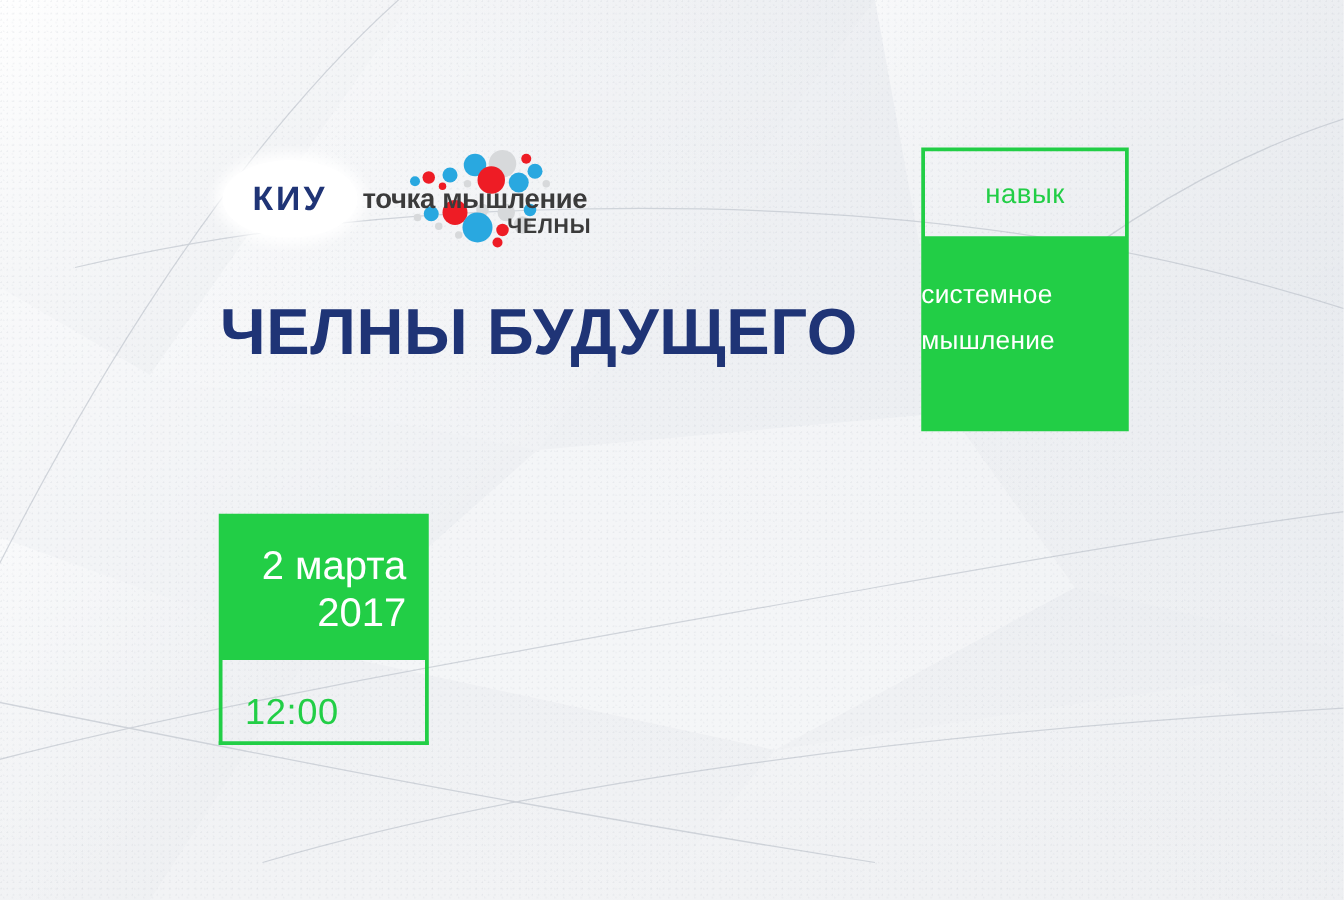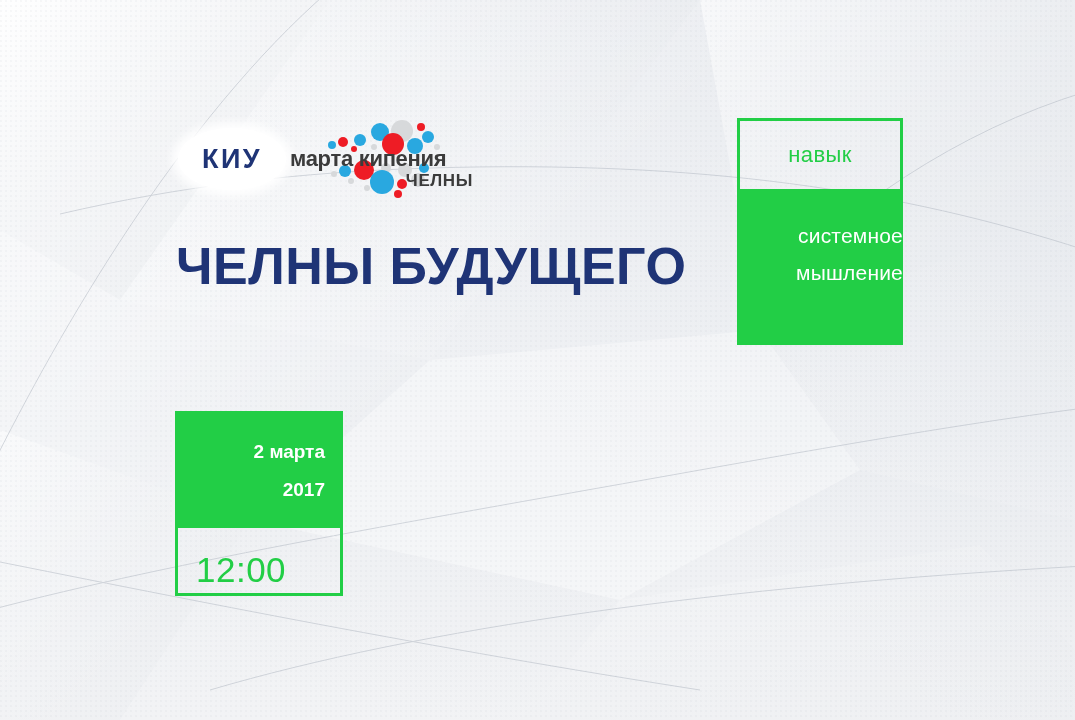--- a/index.html
+++ b/index.html
@@ -48,21 +48,21 @@
   .skill-top-label {
     color:var(--green);
     font-size:22px;
     letter-spacing:.4px;
     font-weight:400;
   }
   .skill-bottom {
     position:absolute; left:0; top:74px; width:166px; height:153px;
     background:var(--green);
     display:flex; flex-direction:column;
-    align-items:flex-end; justify-content:flex-start;
+    align-items:flex-start; justify-content:flex-start;
     padding-top:25px;
   }
   .skill-line {
     color:#ffffff;
     font-size:21px;
     line-height:37px;
     font-weight:400;
     letter-spacing:.2px;
     white-space:nowrap;
   }
@@ -74,36 +74,36 @@
   }
   .date-top {
     position:absolute; left:0; top:0; width:168px; height:117px;
     background:var(--green);
     display:flex; flex-direction:column;
     align-items:flex-end; justify-content:flex-start;
     padding:22px 18px 0 0;
   }
   .date-line {
     color:#ffffff;
-    font-size:19px;
+    font-size:32px;
     line-height:38px;
-    font-weight:700;
+    font-weight:400;
     white-space:nowrap;
     text-align:center;
   }
   .time-box {
     position:absolute; left:0; top:117px; width:168px; height:68px;
     border:3px solid var(--green);
     border-top:none;
     display:flex; align-items:center; justify-content:flex-start;
     padding-left:18px;
   }
   .time-text {
     color:var(--green);
-    font-size:35px;
+    font-size:29px;
     font-weight:400;
     letter-spacing:.5px;
     margin-top:19px;
   }
 
   
   .headline {
     position:absolute;
     left:176px; top:236px;
     color:var(--navy);
@@ -243,21 +243,21 @@
         <circle cx="115" cy="52" r="7" fill="#d7d9db"></circle>
         <circle cx="134" cy="50" r="5" fill="#29a8e0"></circle>
         <circle cx="44" cy="56" r="3" fill="#d7d9db"></circle>
         <circle cx="61" cy="63" r="3" fill="#d7d9db"></circle>
         <circle cx="92" cy="64" r="12" fill="#29a8e0"></circle>
         <circle cx="112" cy="66" r="5" fill="#ee1c25"></circle>
         <circle cx="128" cy="62" r="7" fill="#d7d9db"></circle>
         <circle cx="108" cy="76" r="4" fill="#ee1c25"></circle>
         <circle cx="77" cy="70" r="3" fill="#d7d9db"></circle>
       </svg>
-      <span class="tk-word" style="color: rgb(59, 59, 59);">марта кипения</span>
+      <span class="tk-word" style="color: rgb(59, 59, 59);">точка мышление</span>
       <span class="tk-sub" style="color: rgb(59, 59, 59);">ЧЕЛНЫ</span>
     </div>
   </div>
 
   <div class="headline">ЧЕЛНЫ БУДУЩЕГО</div>
 
   <div class="skill-block">
     <div class="skill-top">
       <span class="skill-top-label">навык</span>
     </div>

